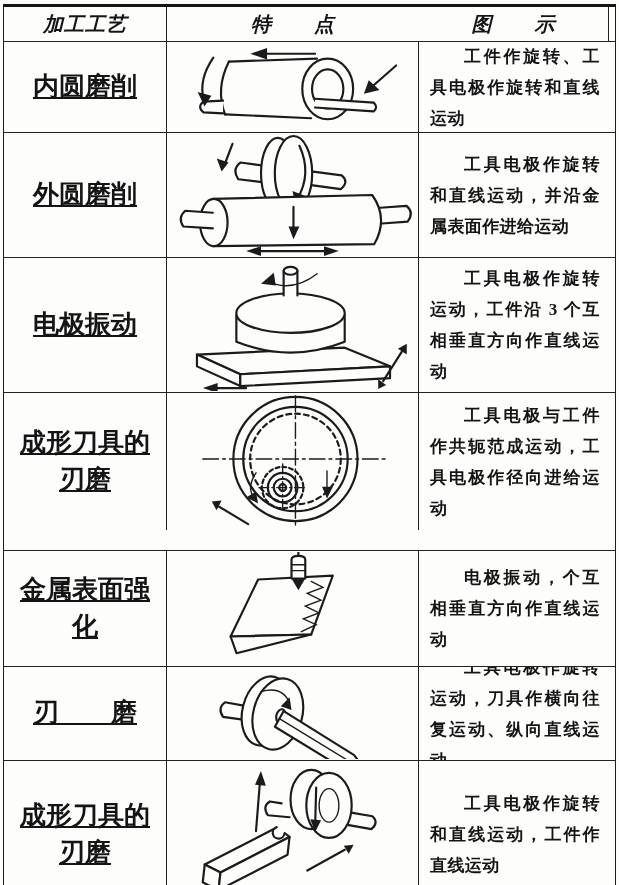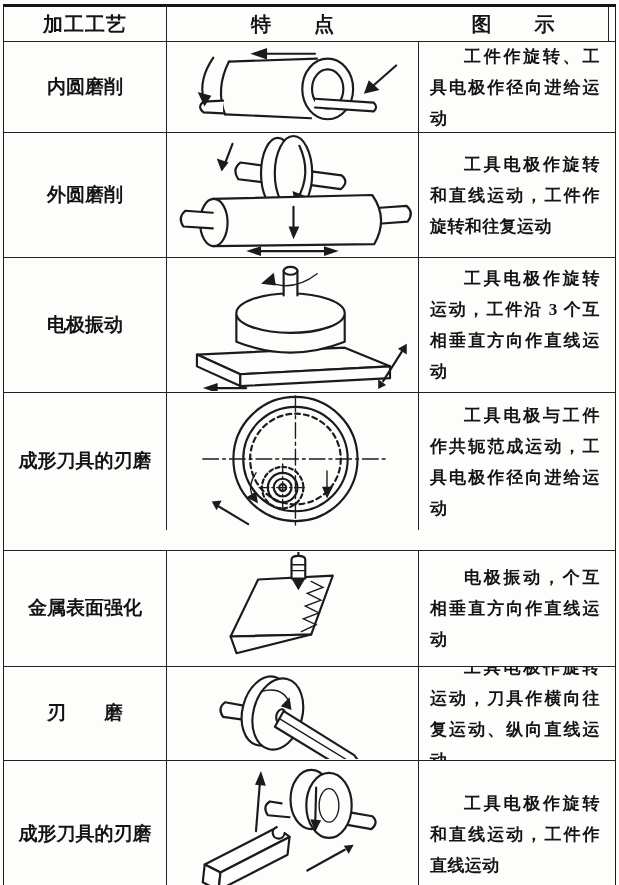--- a/index.html
+++ b/index.html
@@ -5,23 +5,23 @@
   html,body{margin:0;padding:0;background:#fdfdfc;}
   body{width:619px;height:885px;overflow:hidden;
        font-family:"Liberation Serif","DejaVu Serif",serif;color:#141414;}
   .page{padding:4px 3px;}
   .grindtable{width:611px;border:1.6px solid #1c1c1c;border-top:3px solid #151515;border-bottom:3px solid #151515;}
   .trow{display:grid;grid-template-columns:163px 252px 190px;border-top:1.6px solid #222;}
   .trow:first-child{border-top:none;}
   .cell{display:flex;align-items:center;justify-content:center;overflow:hidden;}
   .c1{border-right:1.6px solid #222;}
   .c2{border-right:1.6px solid #222;}
-  .hdr .cell{font-size:20px;font-weight:bold;letter-spacing:1px;}
+  .hdr .cell{font-size:20px;font-weight:bold;letter-spacing:1px;font-style:italic;}
   .hdr{height:34px;}
-  .proc{font-size:19px;font-weight:bold;text-align:center;line-height:1.4;padding:0 6px;}
+  .proc{font-size:26px;font-weight:bold;text-align:center;line-height:1.4;padding:0 6px;text-decoration:underline;}
   .feat{justify-content:flex-start;align-items:center;}
   .feat .ftext{font-size:17px;font-weight:bold;line-height:31px;padding:0 9px 0 11px;
                text-indent:2em;text-align:justify;letter-spacing:0.4px;}
   .h1{height:90px;}.h2{height:124px;}.h3{height:134px;}.h4{height:137px;}
   .h5{height:115px;margin-top:20px;}.h6{height:93px;}.h7{height:147px;}
   svg{display:block;}
   .ln{stroke:#1b1b1b;stroke-width:2.2;fill:none;stroke-linecap:round;stroke-linejoin:round;}
   .lt{stroke:#1b1b1b;stroke-width:1.4;fill:none;stroke-linecap:round;}
   .wh{fill:#fdfdfc;}
   .ah{fill:#1b1b1b;stroke:none;}
@@ -52,21 +52,21 @@
           <path class="ln wh" d="M150,57 L210,61 Q215,65.5 210,70 L150,66"></path>
           <line class="ln" x1="150" y1="11" x2="96" y2="11"></line>
           <polygon class="ah" points="84,11 101,5 101,17"></polygon>
           <path class="ln" d="M46,15 Q31,37 36,57"></path>
           <polygon class="ah" points="37,65 30,50 44,54"></polygon>
           <line class="ln" x1="233" y1="23" x2="208" y2="45"></line>
           <polygon class="ah" points="200,52 205,38 216,48"></polygon>
         </svg>
       </div>
       <div class="cell feat">
-        <div class="ftext">工件作旋转、工具电极作径向进给运动</div>
+        <div class="ftext">工件作旋转、工具电极作旋转和直线运动</div>
       </div>
     </div>
 
     <div class="trow h2">
       <div class="cell c1 proc">外圆磨削</div>
       <div class="cell c2">
         <svg width="252" height="122" viewBox="0 0 254 124">
 
           <path class="ln wh" d="M104,33 L74,29 Q65,36 72,46 L104,50"></path>
           <path class="ln wh" d="M146,38 L177,42 Q185,48.5 176,56 L146,52"></path>
@@ -83,21 +83,21 @@
           <ellipse class="ln wh" cx="47" cy="90" rx="14" ry="24"></ellipse>
           <path class="ln wh" d="M46,80 L18,78 Q10,85 16,94 L46,96"></path>
           <line class="ln" x1="128" y1="74" x2="128" y2="100"></line>
           <polygon class="ah" points="128,107 123,94 134,94"></polygon>
           <line class="ln" x1="88" y1="119" x2="166" y2="119"></line>
           <polygon class="ah" points="80,119 95,114 95,124"></polygon>
           <polygon class="ah" points="174,119 159,114 159,124"></polygon>
         </svg>
       </div>
       <div class="cell feat">
-        <div class="ftext">工具电极作旋转和直线运动，工件作旋转和往复运动</div>
+        <div class="ftext">工具电极作旋转和直线运动，并沿金属表面作进给运动</div>
       </div>
     </div>
 
     <div class="trow h3">
       <div class="cell c1 proc">电极振动</div>
       <div class="cell c2">
         <svg width="252" height="132" viewBox="0 0 254 134">
 
           <path class="ln wh" d="M30,97 L180,90 L226,109 L74,117 Z"></path>
           <path class="ln wh" d="M30,97 L30,109 L74,129 L74,117 Z"></path>

